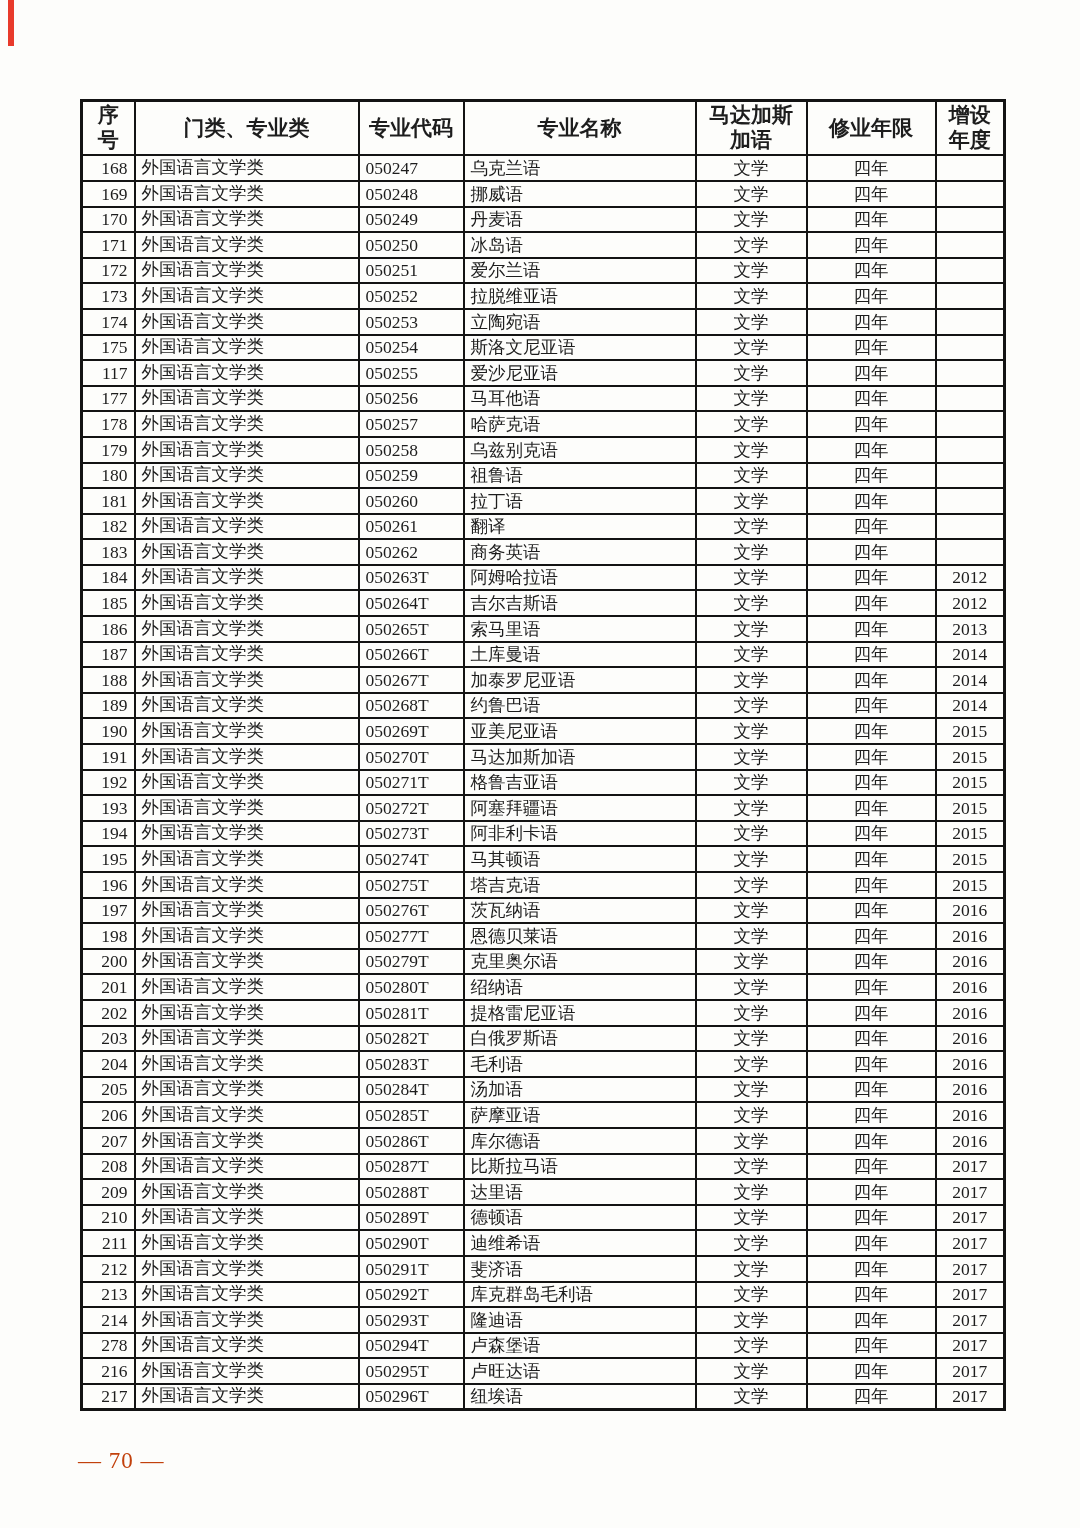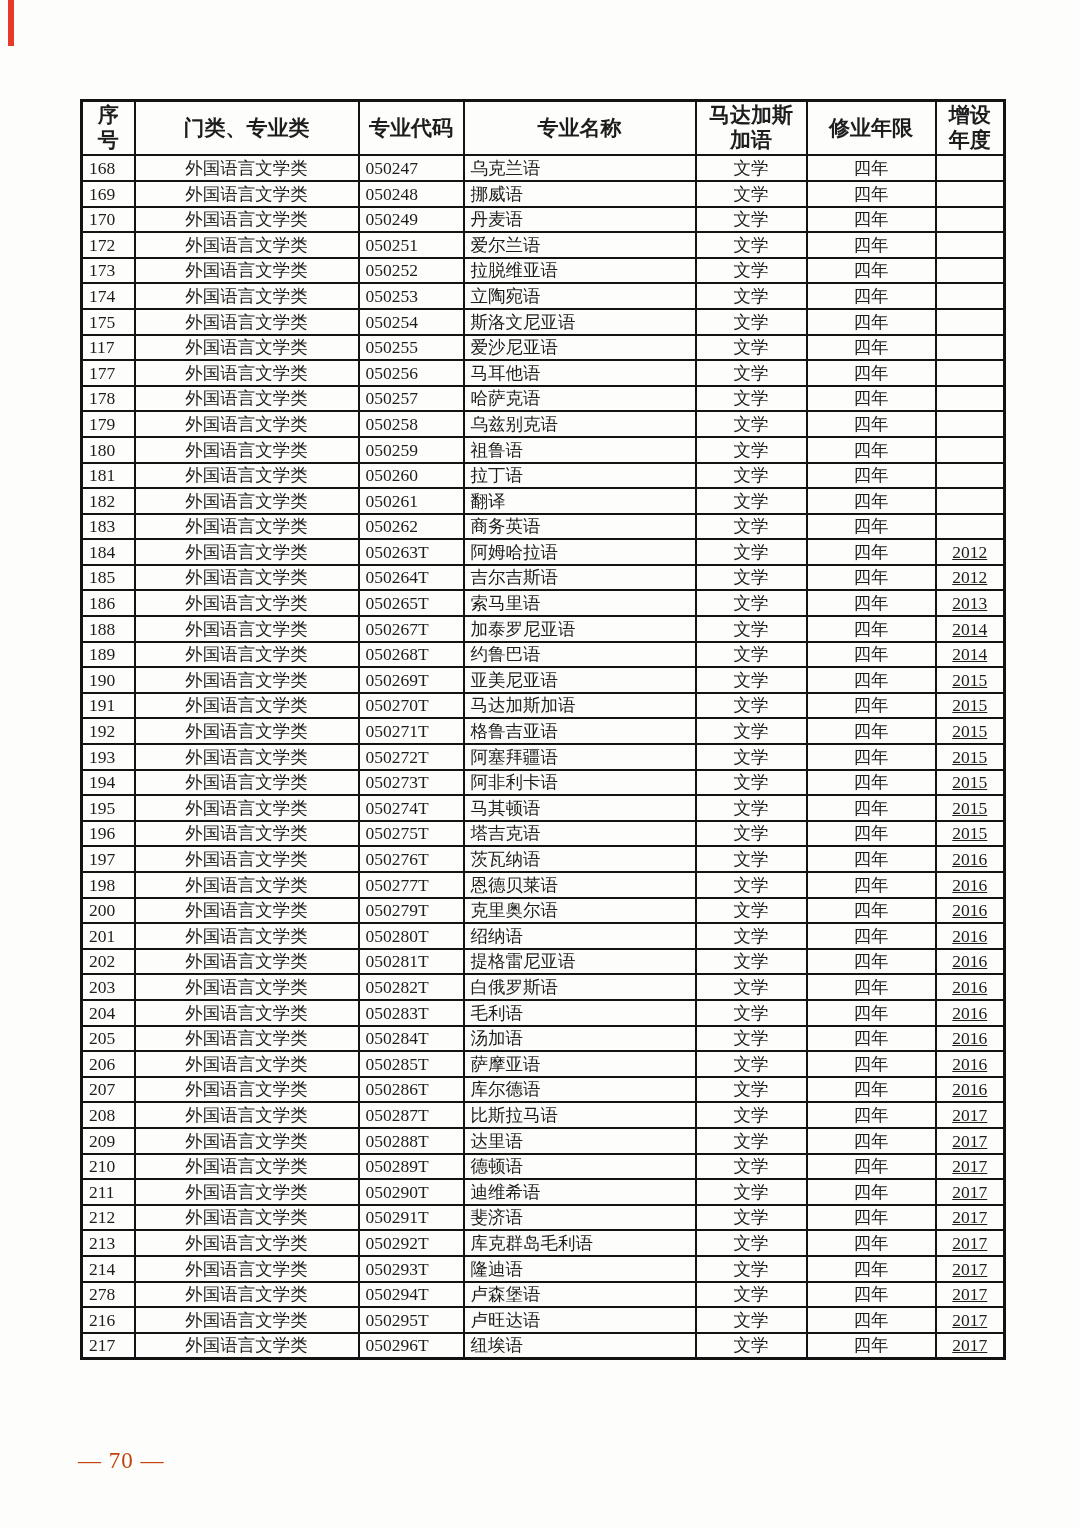--- a/index.html
+++ b/index.html
@@ -49,27 +49,27 @@
   }
   table.majors td {
     height: 23.6px;
     font-size: 17.5px;
     line-height: 1.05;
     padding: 0 6px;
     vertical-align: middle;
     white-space: nowrap;
   }
   
-  td.c0 { text-align: left; padding: 0 2px; margin-top: 32px; }
-  td.c1 { text-align: center; }
+  td.c0 { text-align: right; padding: 0 2px; margin-top: 32px; }
+  td.c1 { text-align: left; font-family: Liberation Mono, monospace; }
   td.c2 { text-align: left; }
   td.c3 { text-align: left; }
   td.c4 { text-align: center; }
   td.c5 { text-align: center; }
-  td.c6 { text-align: center; font-size: 17px; text-decoration: underline; }
+  td.c6 { text-align: center; font-size: 17px; }
   .page-number {
     position: absolute;
     left: 78px;
     top: 1448px;
     font-size: 23px;
     letter-spacing: 1px;
     color: #c2410c;
   }
 </style>
 </head>
@@ -120,20 +120,29 @@
       <tr>
         <td class="c0">170</td>
         <td class="c1">外国语言文学类</td>
         <td class="c2">050249</td>
         <td class="c3">丹麦语</td>
         <td class="c4">文学</td>
         <td class="c5">四年</td>
         <td class="c6"></td>
       </tr>
       <tr>
+        <td class="c0">171</td>
+        <td class="c1">外国语言文学类</td>
+        <td class="c2">050250</td>
+        <td class="c3">冰岛语</td>
+        <td class="c4">文学</td>
+        <td class="c5">四年</td>
+        <td class="c6"></td>
+      </tr>
+      <tr>
         <td class="c0">172</td>
         <td class="c1">外国语言文学类</td>
         <td class="c2">050251</td>
         <td class="c3">爱尔兰语</td>
         <td class="c4">文学</td>
         <td class="c5">四年</td>
         <td class="c6"></td>
       </tr>
       <tr>
         <td class="c0">173</td>
@@ -253,20 +262,29 @@
         <td class="c6">2012</td>
       </tr>
       <tr>
         <td class="c0">186</td>
         <td class="c1">外国语言文学类</td>
         <td class="c2">050265T</td>
         <td class="c3">索马里语</td>
         <td class="c4">文学</td>
         <td class="c5">四年</td>
         <td class="c6">2013</td>
+      </tr>
+      <tr>
+        <td class="c0">187</td>
+        <td class="c1">外国语言文学类</td>
+        <td class="c2">050266T</td>
+        <td class="c3">土库曼语</td>
+        <td class="c4">文学</td>
+        <td class="c5">四年</td>
+        <td class="c6">2014</td>
       </tr>
       <tr>
         <td class="c0">188</td>
         <td class="c1">外国语言文学类</td>
         <td class="c2">050267T</td>
         <td class="c3">加泰罗尼亚语</td>
         <td class="c4">文学</td>
         <td class="c5">四年</td>
         <td class="c6">2014</td>
       </tr>

